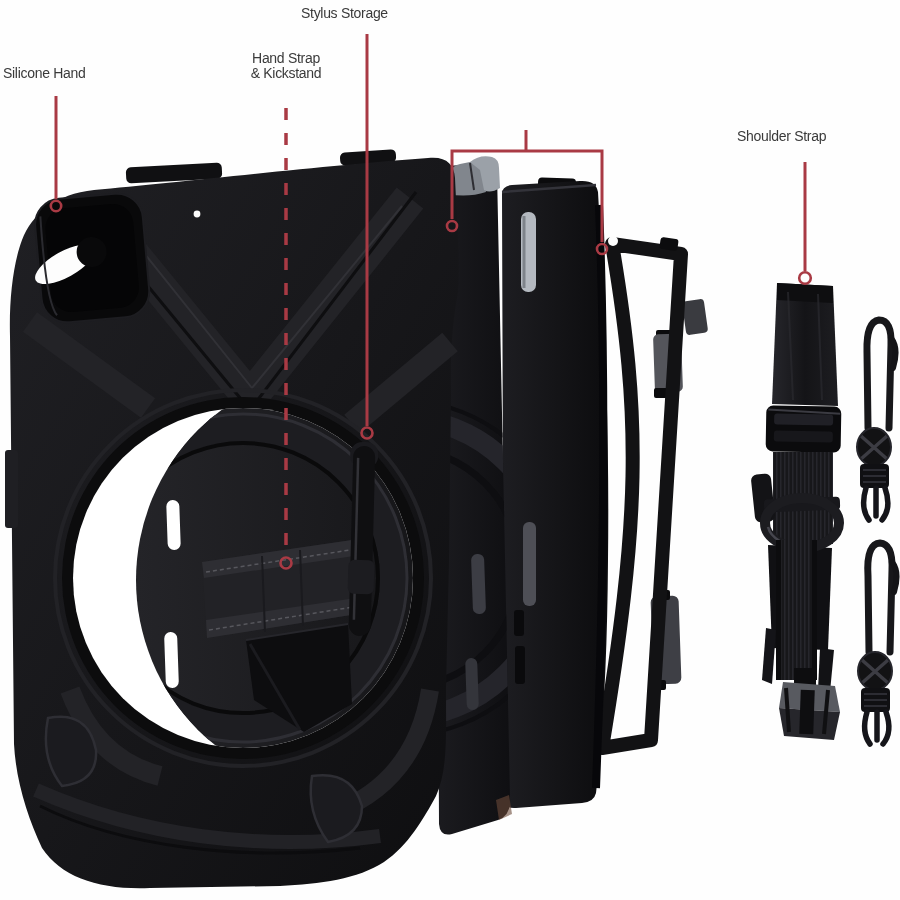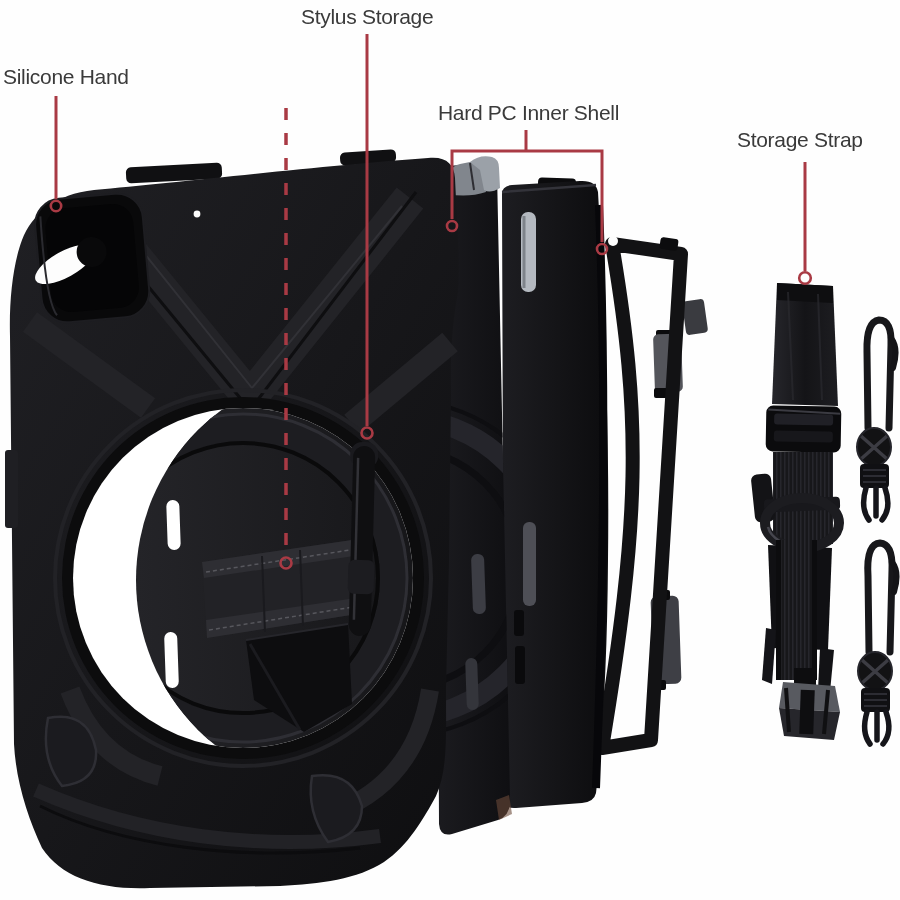--- a/index.html
+++ b/index.html
@@ -10,21 +10,21 @@
   html,body{margin:0;padding:0;}
   body{background:#fff;font-family:"Liberation Sans",sans-serif;}
   #stage{
     position:relative;width:900px;height:900px;background:var(--bg);
     overflow:hidden;
   }
   #artwork{position:absolute;left:0;top:0;}
   .callout{
     position:absolute;
     font-family:"Liberation Sans",sans-serif;
-    font-size:21px;line-height:1.08;
+    font-size:14px;line-height:1.08;
     color:var(--label-text);
     letter-spacing:-0.3px;
     white-space:nowrap;
   }
   #lbl-silicone{left:3px;top:66px;}
   #lbl-stylus{left:301px;top:6px;}
   #lbl-hand{left:212px;top:51px;width:148px;text-align:center;white-space:normal;}
   #lbl-hardpc{left:438px;top:102px;}
   #lbl-shoulder{left:737px;top:129px;}
   .red-line{stroke:var(--annotation-red);fill:none;}
@@ -267,16 +267,19 @@
       </g>
       <g>
         <line x1="805" y1="162" x2="805" y2="271" class="red-line" stroke-width="3"></line>
         <circle cx="805" cy="278" r="5.8" class="red-ring" stroke-width="2.6"></circle>
       </g>
     </g>
   </svg>
 
   <div id="lbl-silicone" class="callout">Silicone Hand</div>
   <div id="lbl-stylus" class="callout">Stylus Storage</div>
-  <div id="lbl-hardpc" class="callout">Hard PC Inner Shell</div>
-  <div id="lbl-shoulder" class="callout">Storage Strap</div>
+  <div id="lbl-hand" class="callout">
+    <span>Hand Strap</span><br>
+    <span>&amp; Kickstand</span>
+  </div>
+  <div id="lbl-shoulder" class="callout">Shoulder Strap</div>
 
 </div>
 
 </body></html>

